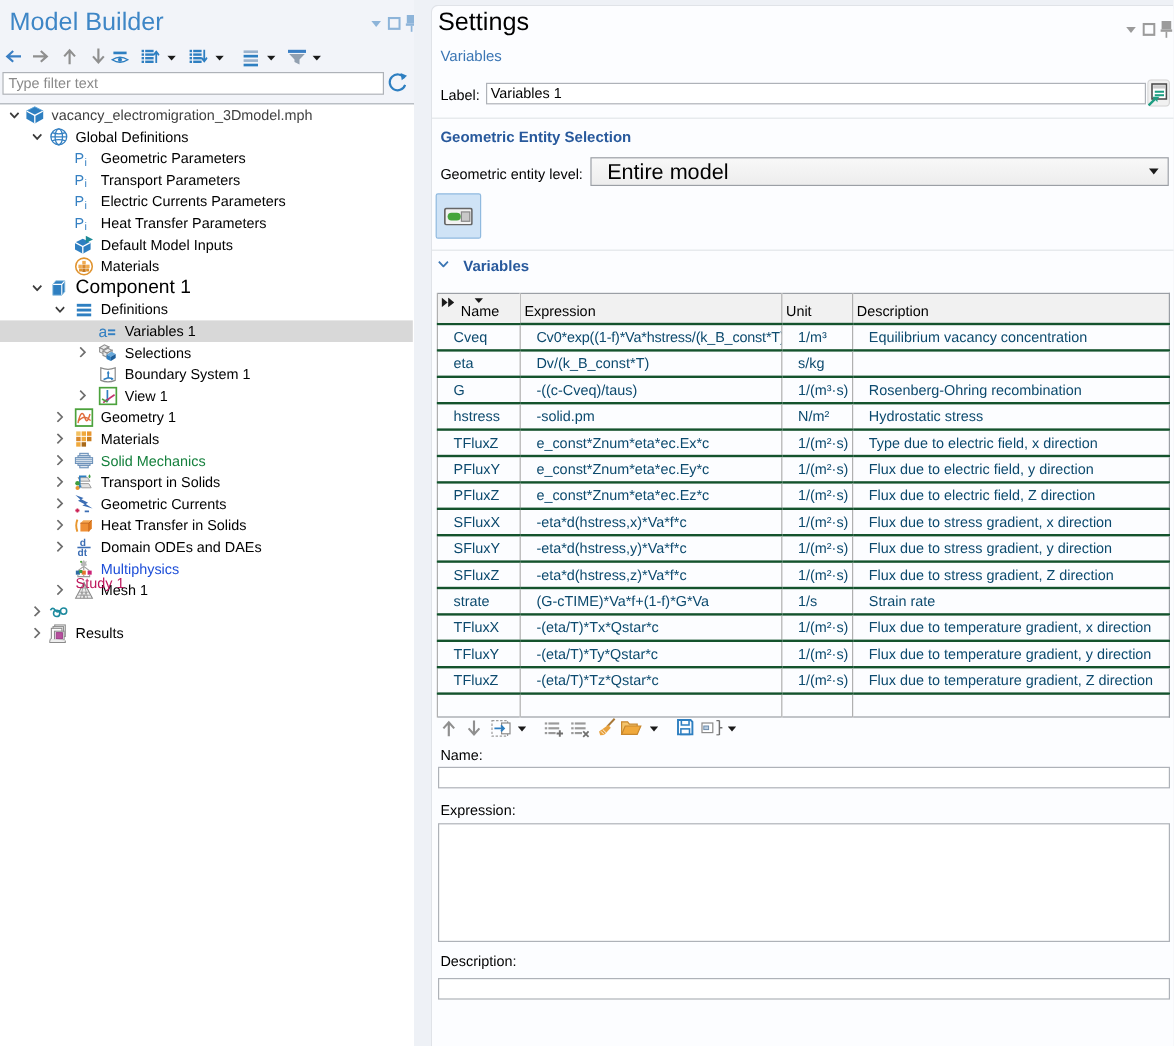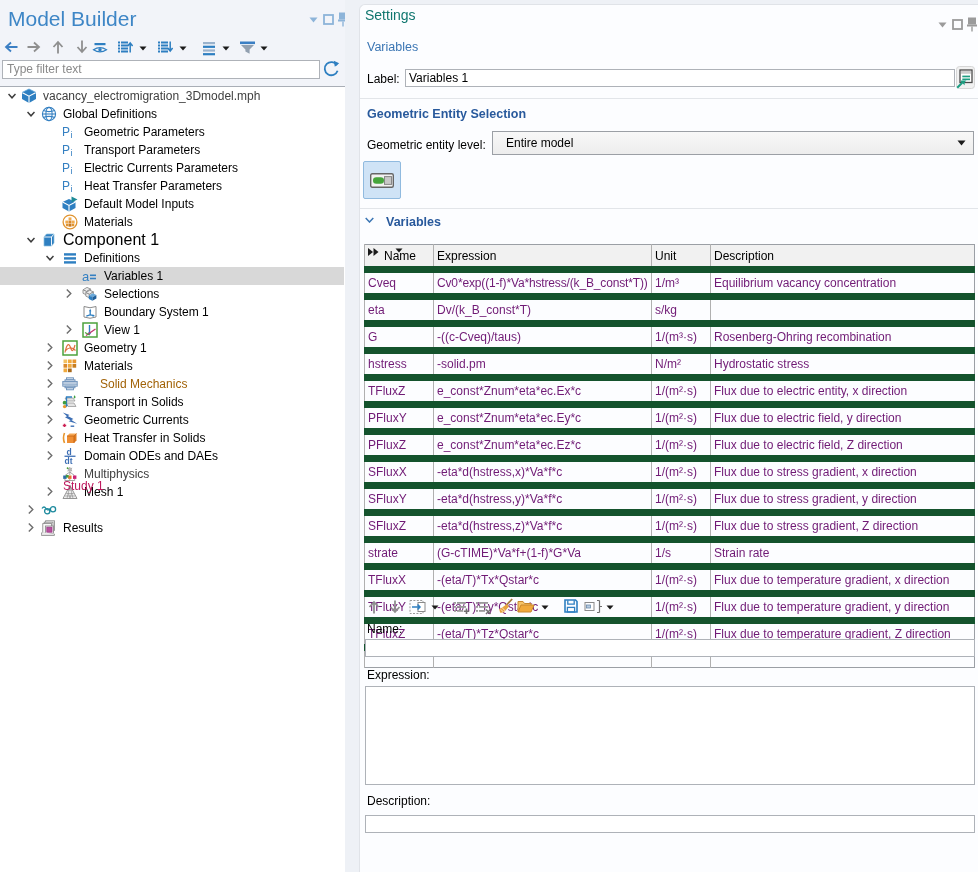--- a/index.html
+++ b/index.html
@@ -3,21 +3,21 @@
 <style>
 * {margin:0;padding:0;box-sizing:border-box}
 body {font-family:"Liberation Sans",sans-serif;}
 #page {position:relative;width:978px;height:872px;background:#eef1f6;overflow:hidden}
 #left {position:absolute;left:0;top:0;width:345px;height:872px;background:#f2f4f9}
 #tree {position:absolute;left:0;top:86px;width:346px;height:786px;background:#fff;border-top:1px solid #a9aeb6;border-right:1px solid #b6bac0}
 #right {position:absolute;left:359px;top:4px;width:619px;height:868px;background:#fcfdff;border-radius:6px 0 0 0;border-left:1px solid #e0e3e8;border-top:1px solid #e0e3e8}
 .biground {position:absolute;left:345px;top:0;width:14px;height:872px;background:#eef1f6}
 #vt {position:absolute;left:4px;top:239px;border-collapse:collapse;table-layout:fixed;width:611px;font-size:12px;border:1px solid #9b9fa5}
 #vt th {background:#f1f1f1;height:25px;font-weight:normal;text-align:left;font-size:12px;padding:0 3px;border-left:1px solid #b0b0b0;border-bottom:1px solid #c9c9c9;vertical-align:bottom;padding-bottom:3px;white-space:nowrap;overflow:hidden}
-#vt td {height:20px;line-height:20px;padding:0 3px;border-left:1px solid #b0b0b0;border-top:7px solid #14532d;white-space:nowrap;overflow:hidden;color:#701a75}
+#vt td {height:20px;line-height:20px;padding:0 13px;border-left:1px solid #b0b0b0;border-top:2px solid #14532d;white-space:nowrap;overflow:hidden;color:#0c4a6e}
 .lab {position:absolute;font-size:12px;color:#000}
 .inp {position:absolute;background:#fff;border:1px solid #aeb2b8;font-size:12px;padding:0 4px;line-height:17px;color:#000}
 .sep {position:absolute;left:0;width:619px;height:1px;background:#e2e5e9}
 </style></head>
 <body>
 <div id="page">
 <div id="left">
 <div style="position:absolute;left:8px;top:7px;font-size:21px;color:#3e86c6">Model Builder</div>
 <svg style="position:absolute;left:309px;top:17px" width="9" height="6" viewBox="0 0 9 6">
         <polygon points="0.5,0.5 8.5,0.5 4.5,5.5" fill="#8db4d9"></polygon>
@@ -280,21 +280,21 @@
         <g stroke="#6a8fb8" fill="#dde6f0">
 <rect x="4.5" y="1.8" width="7" height="2" stroke-width="0.9"></rect>
 <rect x="3" y="3.8" width="10" height="1.6" stroke-width="0.9"></rect>
 <rect x="0.8" y="5.4" width="14.4" height="4.8" stroke-width="0.9"></rect>
 <rect x="3" y="10.2" width="10" height="1.6" stroke-width="0.9"></rect>
 <rect x="4.5" y="11.8" width="7" height="2" stroke-width="0.9"></rect>
 <line x1="0.8" y1="7" x2="15.2" y2="7" stroke-width="0.6"></line>
 <line x1="0.8" y1="8.6" x2="15.2" y2="8.6" stroke-width="0.6"></line>
 </g>
       </svg>
-      <div style="position:absolute;left:100px;top:375px;height:18px;line-height:18px;font-size:12px;color:#a16207;white-space:nowrap">Solid Mechanics</div>
+      <div style="position:absolute;left:84px;top:375px;height:18px;line-height:18px;font-size:12px;color:#15803d;white-space:nowrap">Solid Mechanics</div>
       <svg style="position:absolute;left:47px;top:397px" width="6" height="9" viewBox="0 0 6 9">
         <polyline points="0.8,0.5 4.8,4.5 0.8,8.5" fill="none" stroke="#6e6e6e" stroke-width="1.4"></polyline>
       </svg>
       <svg style="position:absolute;left:62px;top:394px" width="16" height="16" viewBox="0 0 16 16">
         <g>
 <polygon points="3,4 11,4 13,7 5,7" fill="#e4e4e4" stroke="#9a9a9a" stroke-width="0.8"></polygon>
 <polygon points="4,9 12,9 14,12.5 6,12.5" fill="#e4e4e4" stroke="#9a9a9a" stroke-width="0.8"></polygon>
 <path d="M10,3 L4.5,3 L4.5,11" stroke="#2e7fc1" stroke-width="1.3" fill="none"></path>
 <polygon points="4.5,13.5 3,10.8 6,10.8" fill="#2e7fc1"></polygon>
 <circle cx="2.6" cy="8.7" r="1.9" fill="#3f9e3f"></circle>
@@ -352,21 +352,21 @@
 </g>
 <circle cx="7.8" cy="3.8" r="2.1" fill="#b8b8b8"></circle>
 <circle cx="5.6" cy="2.2" r="0.9" fill="#4ca23c"></circle>
 <rect x="1.2" y="9.5" width="3.4" height="3.4" fill="#2e6da4"></rect>
 <rect x="6.1" y="9.5" width="3.4" height="3.4" fill="#e8732e"></rect>
 <rect x="4" y="9" width="2.6" height="2.6" fill="#3f9e3f"></rect>
 <rect x="11" y="9.5" width="3.4" height="3.4" fill="#cc2277"></rect>
 <path d="M2.9,13 L2.9,14.5 L12.7,14.5 L12.7,13 M7.8,13 L7.8,14.5" stroke="#9a9a9a" stroke-width="0.9" fill="none"></path>
 </g>
       </svg>
-      <div style="position:absolute;left:84px;top:465px;height:18px;line-height:18px;font-size:12px;color:#404040;white-space:nowrap">Multiphysics</div>
+      <div style="position:absolute;left:84px;top:465px;height:18px;line-height:18px;font-size:12px;color:#1d4ed8;white-space:nowrap">Multiphysics</div>
       <svg style="position:absolute;left:47px;top:487px" width="6" height="9" viewBox="0 0 6 9">
         <polyline points="0.8,0.5 4.8,4.5 0.8,8.5" fill="none" stroke="#6e6e6e" stroke-width="1.4"></polyline>
       </svg>
       <svg style="position:absolute;left:62px;top:484px" width="16" height="16" viewBox="0 0 16 16">
         <g stroke="#8a8a8a" fill="#eeeeee" stroke-width="0.9">
 <polygon points="8,1.5 15,14.5 1,14.5"></polygon>
 <path d="M5.7,6 L10.3,6 M4.3,9.5 L11.7,9.5 M3,12 L13,12 M8,1.5 L5,14.5 M8,1.5 L11,14.5 M6.5,9.5 L8,14.5 M9.5,9.5 L8,14.5" fill="none" stroke-width="0.6"></path>
 </g>
       </svg>
       <div style="position:absolute;left:84px;top:483px;height:18px;line-height:18px;font-size:12px;color:#000;white-space:nowrap">Mesh 1</div>
@@ -394,41 +394,41 @@
 </g>
 <rect x="4.4" y="6" width="8" height="7.4" fill="#fdfdfd" stroke="#8a8a8a" stroke-width="0.9"></rect>
 <rect x="5.8" y="7.2" width="5.2" height="5" fill="#b8509e" stroke="#9a3a86" stroke-width="0.8"></rect>
 <path d="M1,12.2 L0.4,14.2 L0.4,15.4 L13.4,15.4 L13.4,13.8" stroke="#8a8a8a" stroke-width="0.9" fill="#eee"></path>
 </g>
       </svg>
       <div style="position:absolute;left:63px;top:519px;height:18px;line-height:18px;font-size:12px;color:#000;white-space:nowrap">Results</div>
 </div>
 <div class="biground"></div>
 <div id="right">
-<div style="position:absolute;left:5px;top:2px;font-size:14px;color:#0f766e">Settings</div>
+<div style="position:absolute;left:5px;top:2px;font-size:21px;color:#000000">Settings</div>
 <svg style="position:absolute;left:578px;top:17px" width="9" height="6" viewBox="0 0 9 6">
         <polygon points="0.5,0.5 8.5,0.5 4.5,5.5" fill="#9b9b9b"></polygon>
       </svg>
       <svg style="position:absolute;left:592px;top:14px" width="11" height="11" viewBox="0 0 11 11">
         <rect x="1" y="1" width="9" height="9" fill="none" stroke="#9b9b9b" stroke-width="1.8"></rect>
       </svg>
       <svg style="position:absolute;left:607px;top:12px" width="10" height="15" viewBox="0 0 10 15">
         <g fill="#9b9b9b">
 <rect x="1" y="0.5" width="8" height="7"></rect>
 <rect x="0" y="7.5" width="10" height="2"></rect>
 <rect x="4.3" y="9.5" width="1.4" height="5"></rect>
 </g>
       </svg>
 <div style="position:absolute;left:7px;top:35px;font-size:12.5px;color:#3b76b4">Variables</div>
 <div class="lab" style="left:7px;top:67px">Label:</div>
 <div class="inp" style="left:45px;top:64px;width:550px;height:18px;padding:0 3px;line-height:16px">Variables 1</div>
 <div class="sep" style="top:93px"></div>
 <div style="position:absolute;left:7px;top:102px;font-size:12.5px;font-weight:bold;color:#28599c">Geometric Entity Selection</div>
 <div class="lab" style="left:7px;top:133px">Geometric entity level:</div>
-<div style="position:absolute;left:132px;top:126px;width:482px;height:24px;border:1px solid #9b9fa5;background:linear-gradient(#f8f8f8,#ededed);font-size:12px;line-height:22px;padding-left:13px">Entire model</div>
+<div style="position:absolute;left:132px;top:126px;width:482px;height:24px;border:1px solid #9b9fa5;background:linear-gradient(#f8f8f8,#ededed);font-size:18px;line-height:22px;padding-left:13px">Entire model</div>
 <svg style="position:absolute;left:597px;top:135px" width="9" height="6" viewBox="0 0 9 6">
         <polygon points="0.5,0.5 8.5,0.5 4.5,5.5" fill="#1a1a1a"></polygon>
       </svg>
 <div class="sep" style="top:203px"></div>
 <div style="position:absolute;left:26px;top:210px;font-size:12.5px;font-weight:bold;color:#28599c">Variables</div>
 <table id="vt">
         <tbody>
           <tr class="hd">
             <th style="width:69px;position:relative"><svg style="position:absolute;left:3px;top:3px" width="12" height="8" viewBox="0 0 12 8">
                 <polygon points="0,0 0,8 5,4" fill="#1a1a1a"></polygon>
@@ -461,21 +461,21 @@
           <tr>
             <td>hstress</td>
             <td>-solid.pm</td>
             <td>N/m²</td>
             <td>Hydrostatic stress</td>
           </tr>
           <tr>
             <td>TFluxZ</td>
             <td>e_const*Znum*eta*ec.Ex*c</td>
             <td>1/(m²·s)</td>
-            <td>Flux due to electric entity, x direction</td>
+            <td>Type due to electric field, x direction</td>
           </tr>
           <tr>
             <td>PFluxY</td>
             <td>e_const*Znum*eta*ec.Ey*c</td>
             <td>1/(m²·s)</td>
             <td>Flux due to electric field, y direction</td>
           </tr>
           <tr>
             <td>PFluxZ</td>
             <td>e_const*Znum*eta*ec.Ez*c</td>

